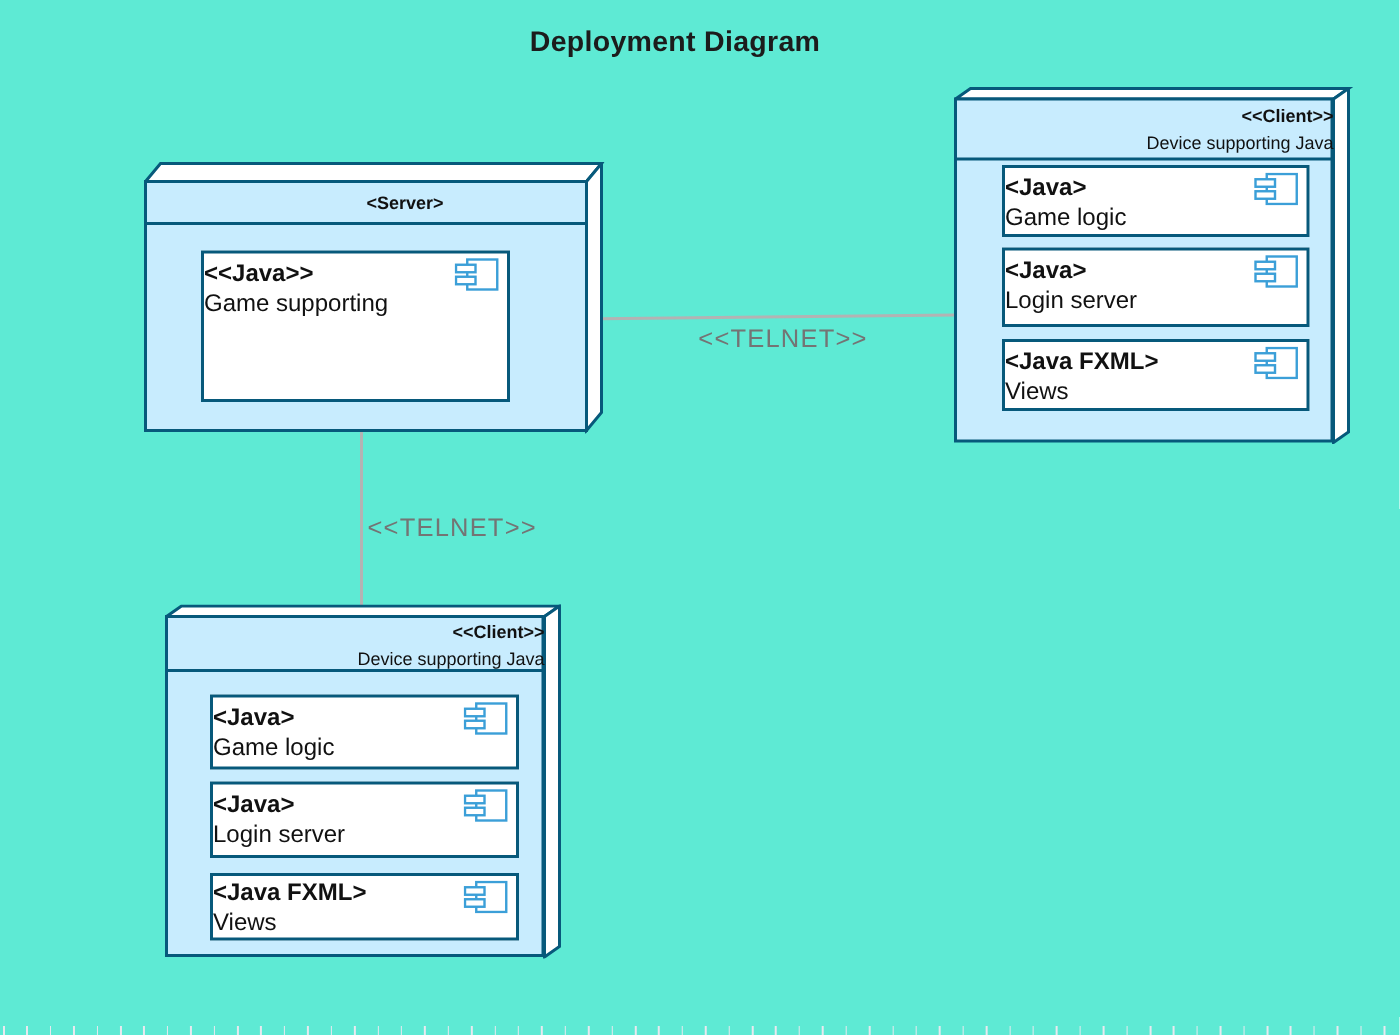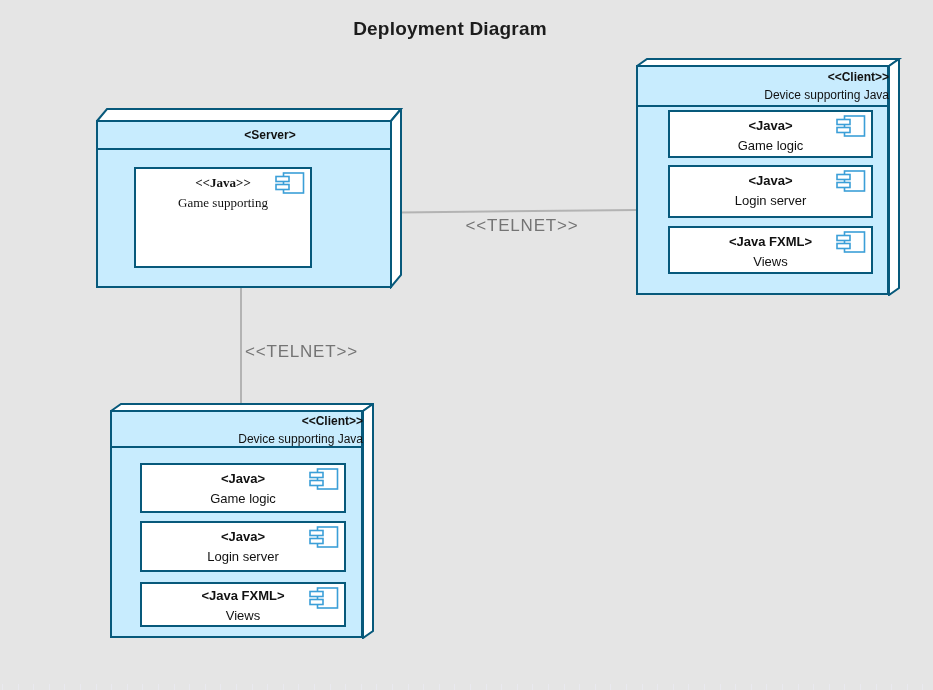--- a/index.html
+++ b/index.html
@@ -1,21 +1,21 @@
 <!DOCTYPE html>
 <html><head>
 <meta charset="utf-8">
 <style>
   html, body { margin: 0; padding: 0; background: #ffffff; }
   body { font-family: "Liberation Sans", "DejaVu Sans", sans-serif; }
   #canvas {
     position: relative;
     width: 933px;
     height: 690px;
-    background: #e5e5e5;
+    background: #5eead4;
     overflow: hidden;
   }
   .page-title {
     position: absolute;
     left: 250px; top: 18px; width: 400px;
     text-align: center;
     font-size: 19px;
     font-weight: bold;
     color: #1c1c1c;
     letter-spacing: 0.2px;
@@ -32,22 +32,21 @@
   .node-header .stereo { font-weight: bold; }
   .node-header.single { display: flex; align-items: center; justify-content: center; }
   .comp-box {
     position: absolute;
     background: #ffffff;
     border: 2px solid #07597b;
     box-sizing: border-box;
   }
   .comp-text {
     padding-top: 4px;
-    text-align: center;
-    font-size: 13px;
+    font-size: 16px;
     color: #111111;
     line-height: 20px;
   }
   .comp-text .stereo { font-weight: bold; }
   .comp-icon {
     position: absolute;
     top: 3px; right: 5px;
     width: 30px; height: 22px;
   }
   .connector-label {
@@ -83,21 +82,21 @@
   <div class="node" style="left:96px; top:108px; width:307px; height:181px;">
     <svg class="shell" width="307" height="181">
       <polygon points="1,13 11,1 305,1 295,13" fill="#ffffff" stroke="#07597b" stroke-width="2"></polygon>
       <polygon points="295,13 305,1 305,167 295,179" fill="#ffffff" stroke="#07597b" stroke-width="2"></polygon>
       <rect x="1" y="13" width="294" height="166" fill="#c8ecfe" stroke="#07597b" stroke-width="2"></rect>
       <line x1="1" y1="41" x2="295" y2="41" stroke="#07597b" stroke-width="2"></line>
     </svg>
     <div class="node-header single" style="left:0; top:13px; width:348px; height:28px;">
       <span class="stereo">&lt;Server&gt;</span>
     </div>
-    <div class="comp-box" style="left:38px; top:59px; width:178px; height:101px;font-family:Liberation Serif, serif;">
+    <div class="comp-box" style="left:38px; top:59px; width:206px; height:101px;">
       <div class="comp-text">
         <div class="stereo">&lt;&lt;Java&gt;&gt;</div>
         <div>Game supporting</div>
       </div>
       <svg class="comp-icon" viewBox="0 0 30 22">
         <rect x="8.5" y="1" width="20" height="20" fill="#ffffff" stroke="#3b9fd8" stroke-width="1.6"></rect>
         <rect x="1" y="4.5" width="13" height="5" fill="#ffffff" stroke="#3b9fd8" stroke-width="1.6"></rect>
         <rect x="1" y="12.5" width="13" height="5" fill="#ffffff" stroke="#3b9fd8" stroke-width="1.6"></rect>
       </svg>
     </div>

